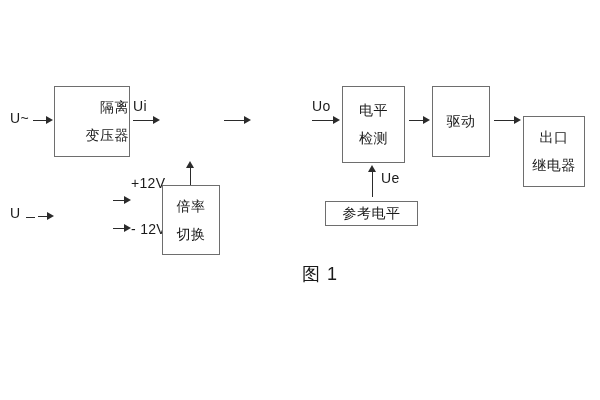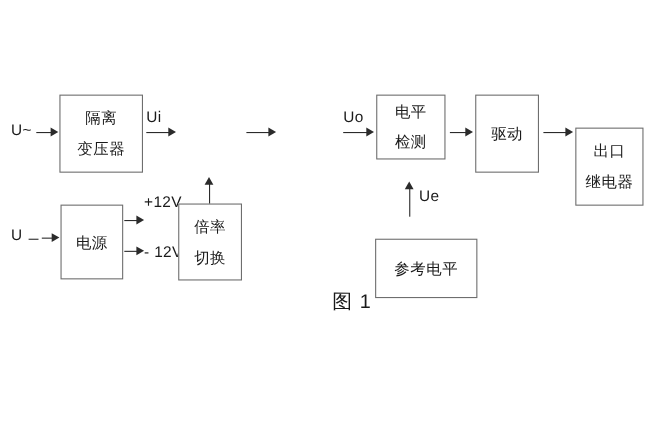--- a/index.html
+++ b/index.html
@@ -104,21 +104,21 @@
 <body>
 
 <div id="canvas">
 
   <div class="lbl" style="left:10px; top:110px;">U~</div>
   <div class="harrow" style="left:33px; top:116px; width:20px;">
     <div class="shaft" style="width:14px;"></div>
     <div class="head" style="left:13px;"></div>
   </div>
 
-  <div class="block two" style="left:54px; top:86px; width:76px; height:71px;">
+  <div class="block two" style="left:54px; top:86px; width:76px; height:71px;align-items:flex-end;">
     <span class="ln">隔离</span>
     <span class="ln">变压器</span>
   </div>
 
   <div class="lbl" style="left:133px; top:98px;">Ui</div>
   <div class="harrow" style="left:133px; top:116px; width:28px;">
     <div class="shaft" style="width:21px;"></div>
     <div class="head" style="left:20px;"></div>
   </div>
 
@@ -128,21 +128,21 @@
     <div class="head" style="left:20px;"></div>
   </div>
 
 
   <div class="lbl" style="left:312px; top:98px;">Uo</div>
   <div class="harrow" style="left:312px; top:116px; width:29px;">
     <div class="shaft" style="width:22px;"></div>
     <div class="head" style="left:21px;"></div>
   </div>
 
-  <div class="block two" style="left:342px; top:86px; width:63px; height:59px;">
+  <div class="block two" style="left:342px; top:86px; width:63px; height:77px;">
     <span class="ln">电平</span>
     <span class="ln">检测</span>
   </div>
 
   <div class="harrow" style="left:409px; top:116px; width:22px;">
     <div class="shaft" style="width:15px;"></div>
     <div class="head" style="left:14px;"></div>
   </div>
 
   <div class="block" style="left:432px; top:86px; width:58px; height:71px;">
@@ -159,23 +159,20 @@
     <span class="ln">继电器</span>
   </div>
 
   <div class="lbl" style="left:10px; top:205px;">U</div>
   <div class="dash" style="left:26px; top:217px; width:9px;"></div>
   <div class="harrow" style="left:38px; top:212px; width:16px;">
     <div class="shaft" style="width:10px;"></div>
     <div class="head" style="left:9px;"></div>
   </div>
 
-  <div class="block" style="left:55px; top:186px; width:57px; height:68px;">
-    <span class="ln">电源</span>
-  </div>
 
   <div class="harrow" style="left:113px; top:196px; width:18px;">
     <div class="shaft" style="width:12px;"></div>
     <div class="head" style="left:11px;"></div>
   </div>
   <div class="lbl" style="left:131px; top:175px;">+12V</div>
 
   <div class="harrow" style="left:113px; top:224px; width:18px;">
     <div class="shaft" style="width:12px;"></div>
     <div class="head" style="left:11px;"></div>
@@ -190,19 +187,19 @@
     <div class="shaft" style="height:18px;"></div>
     <div class="head"></div>
   </div>
 
   <div class="varrow" style="left:368px; top:165px; height:32px;">
     <div class="shaft" style="height:26px;"></div>
     <div class="head"></div>
   </div>
   <div class="lbl" style="left:381px; top:170px;">Ue</div>
 
-  <div class="block" style="left:341px; top:201px; width:93px; height:54px;margin-top:16px;">
+  <div class="block" style="left:325px; top:201px; width:93px; height:25px;">
     <span class="ln">参考电平</span>
   </div>
 
   <div class="caption" style="left:302px; top:262px;">图 1</div>
 
 </div>
 
 </body></html>

